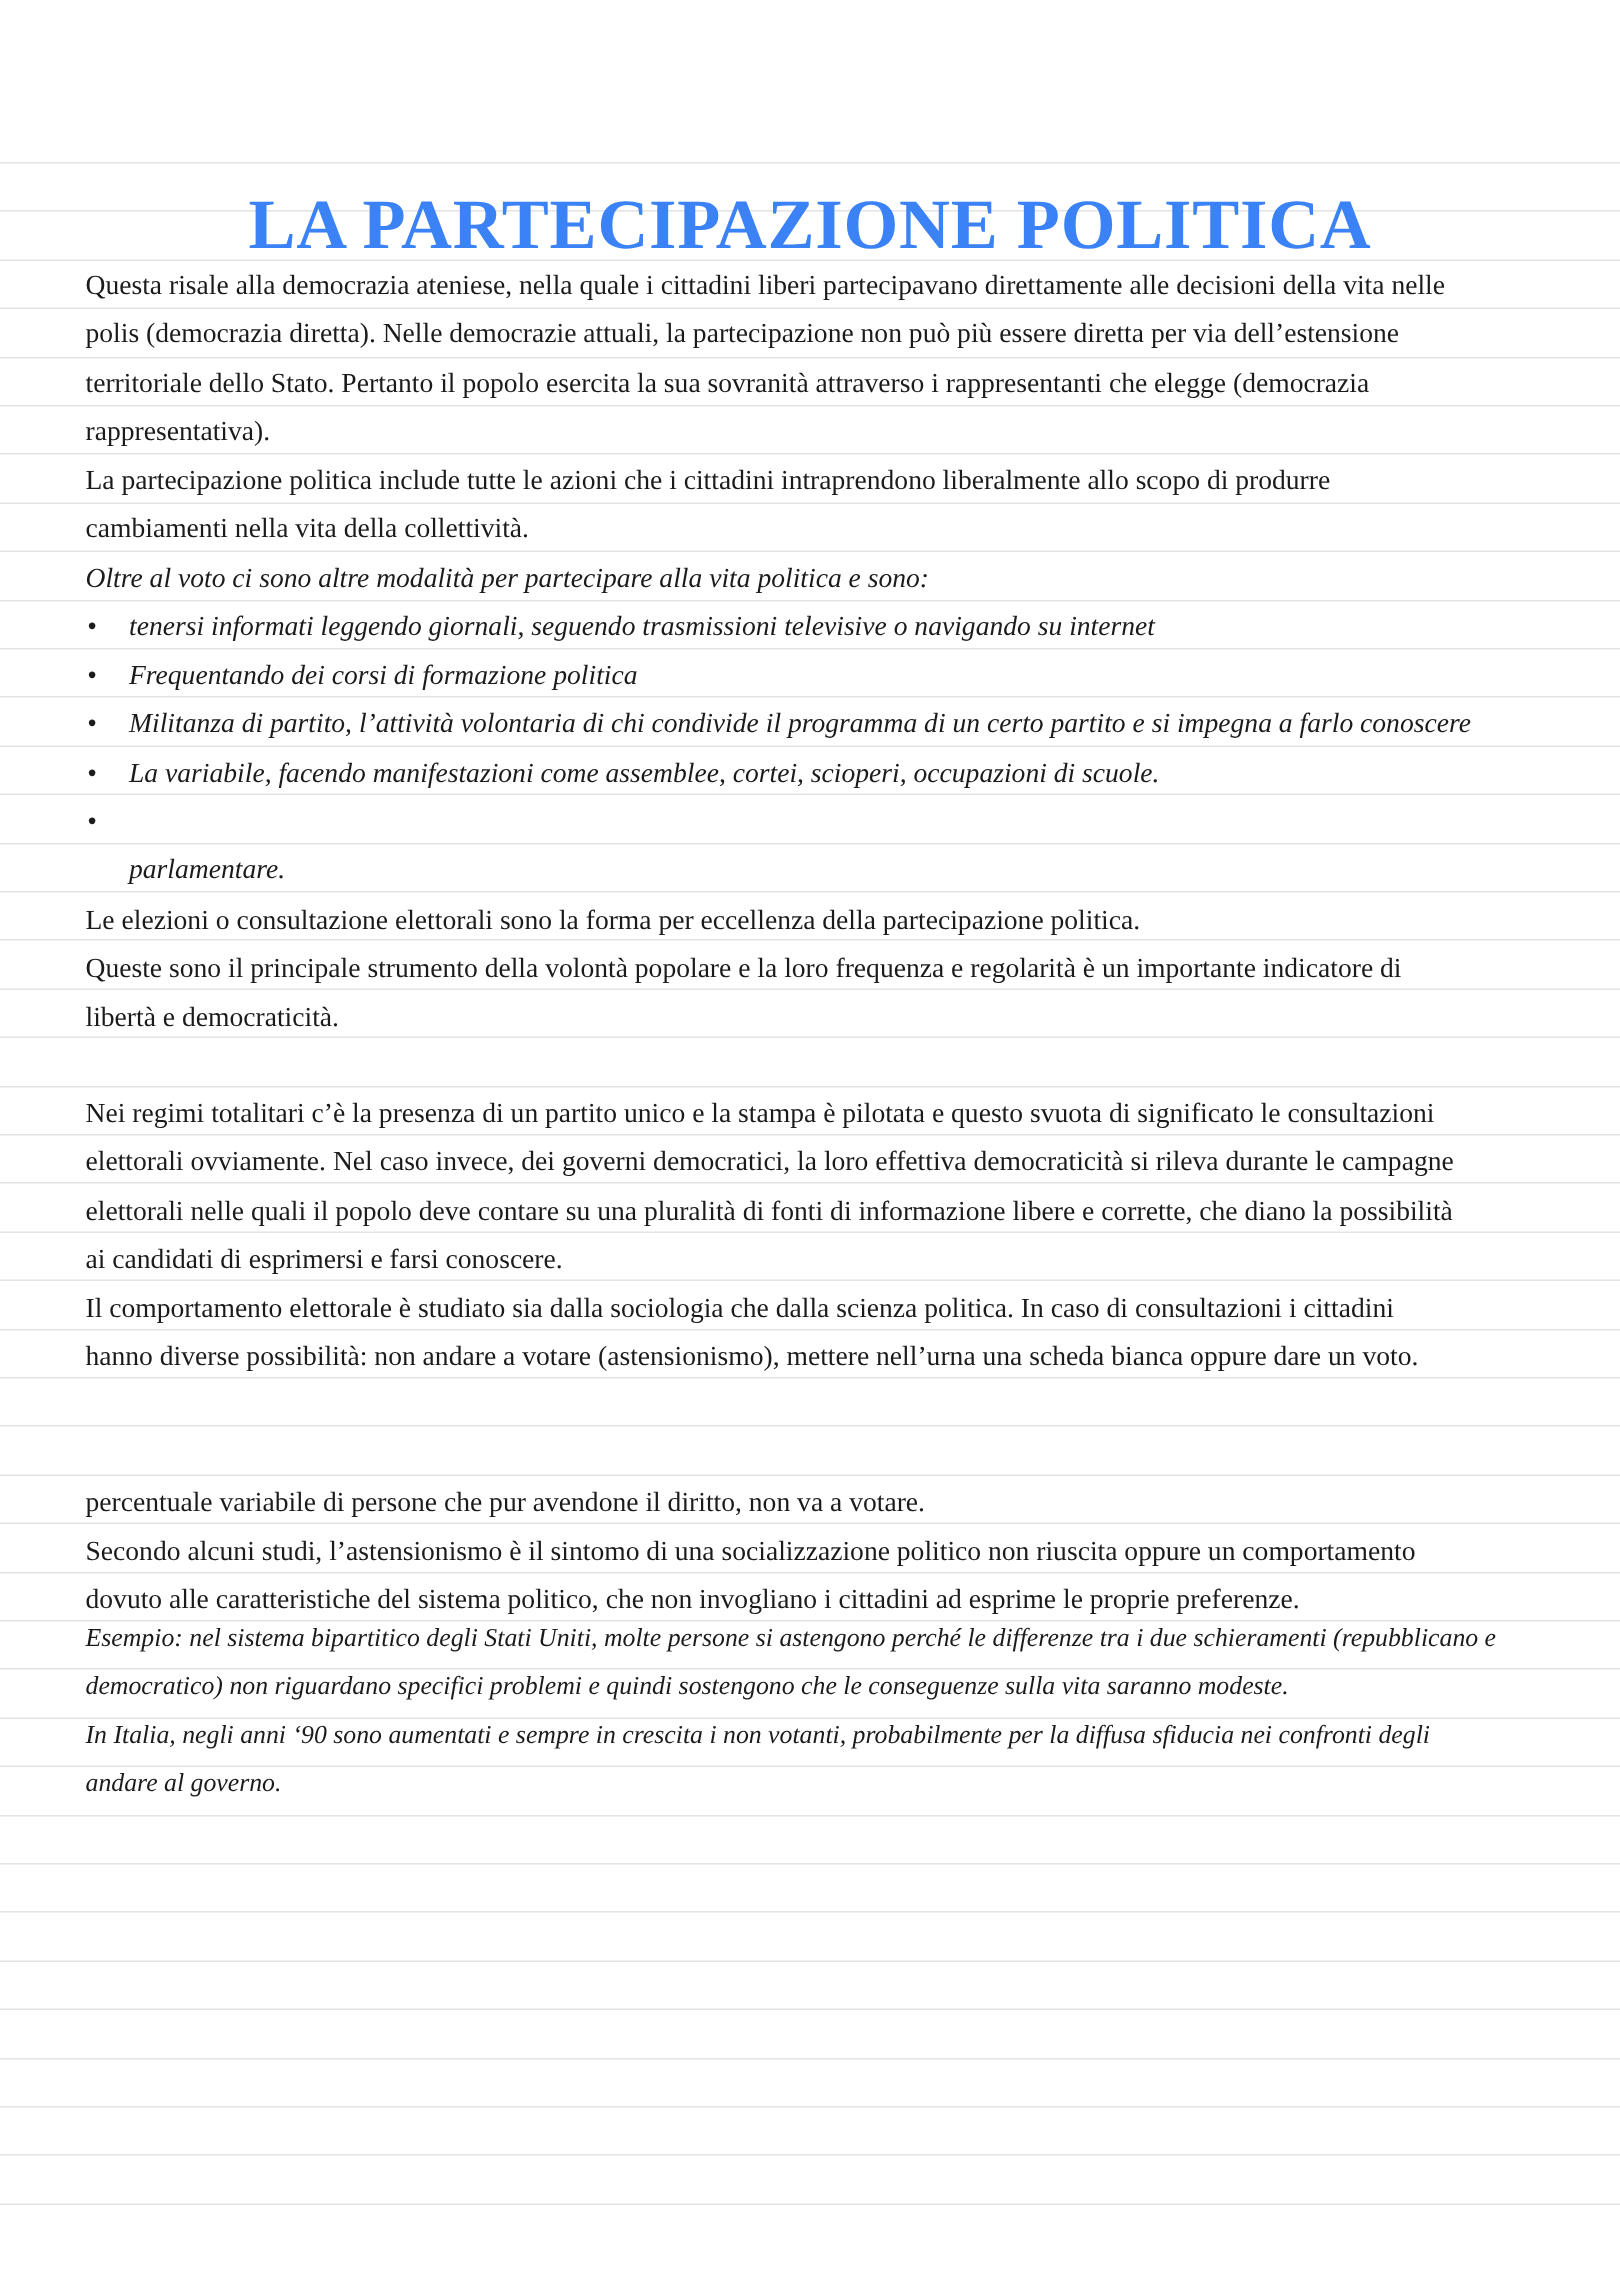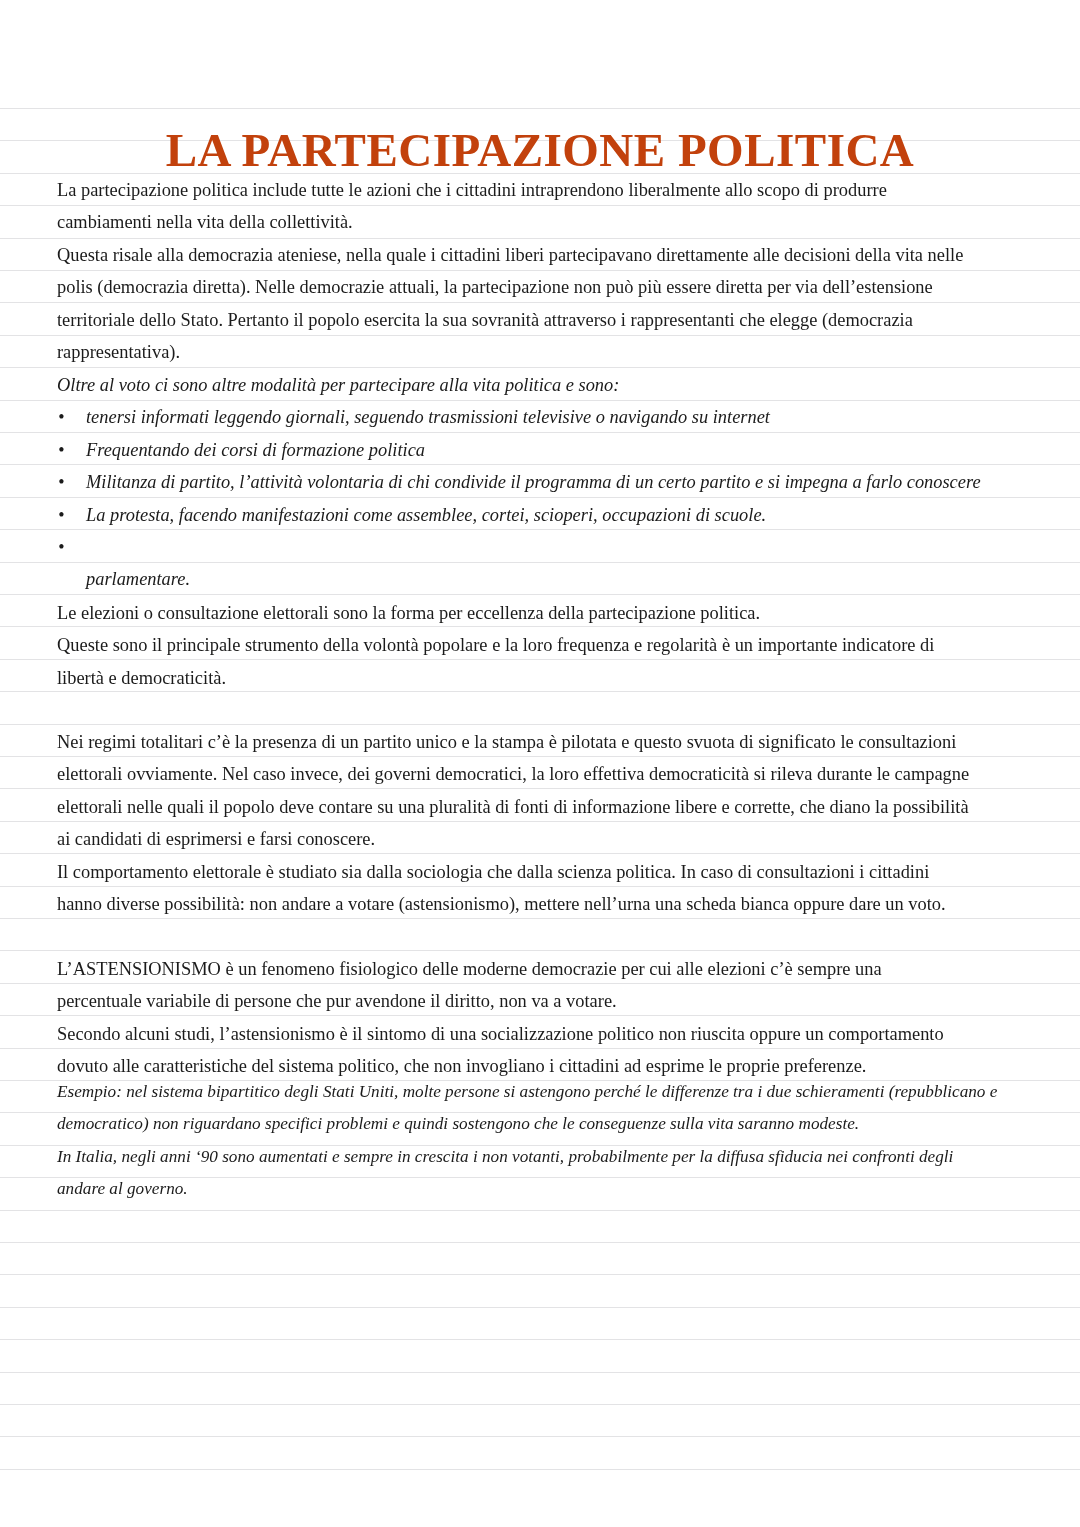--- a/index.html
+++ b/index.html
@@ -44,21 +44,21 @@
     width: 1080px;
     z-index: 1;
   }
 
   .doc-title {
     position: absolute;
     left: 0;
     top: 94px;
     width: 1080px;
     text-align: center;
-    color: #c2410c;
+    color: #3b82f6;
     font-family: "Liberation Serif", "DejaVu Serif", serif;
     font-weight: bold;
     font-size: 47px;
     line-height: 50px;
     letter-spacing: 0.5px;
     white-space: nowrap;
   }
 
   .body-block {
     position: absolute;
@@ -158,49 +158,49 @@
       <div class="rule-line" style="top: 1436px; background: rgb(227, 227, 229);"></div>
       <div class="rule-line" style="top: 1469px; background: rgb(227, 227, 229);"></div>
     </div>
 
   <div class="content">
 
     <h1 class="doc-title">LA PARTECIPAZIONE POLITICA</h1>
 
     <div class="body-block" style="top: 174px;">
       <p>
-        <span>La partecipazione politica include tutte le azioni che i cittadini intraprendono liberalmente allo scopo di produrre</span><br>
-        <span>cambiamenti nella vita della collettività.</span>
-      </p>
-      <p>
         <span>Questa risale alla democrazia ateniese, nella quale i cittadini liberi partecipavano direttamente alle decisioni della vita nelle</span><br>
         <span>polis (democrazia diretta). Nelle democrazie attuali, la partecipazione non può più essere diretta per via dell’estensione</span><br>
         <span>territoriale dello Stato. Pertanto il popolo esercita la sua sovranità attraverso i rappresentanti che elegge (democrazia</span><br>
         <span>rappresentativa).</span>
       </p>
+      <p>
+        <span>La partecipazione politica include tutte le azioni che i cittadini intraprendono liberalmente allo scopo di produrre</span><br>
+        <span>cambiamenti nella vita della collettività.</span>
+      </p>
     </div>
 
     <div class="body-block" style="top: 369px; font-style: italic;">
       <p>Oltre al voto ci sono altre modalità per partecipare alla vita politica e sono:</p>
       <ul class="bullet-list">
         <li>
           <span class="bullet-dot">•</span>
           <span>tenersi informati leggendo giornali, seguendo trasmissioni televisive o navigando su internet</span>
         </li>
         <li>
           <span class="bullet-dot">•</span>
           <span>Frequentando dei corsi di formazione politica</span>
         </li>
         <li>
           <span class="bullet-dot">•</span>
           <span>Militanza di partito, l’attività volontaria di chi condivide il programma di un certo partito e si impegna a farlo conoscere</span>
         </li>
         <li>
           <span class="bullet-dot">•</span>
-          <span>La protesta, facendo manifestazioni come assemblee, cortei, scioperi, occupazioni di scuole.</span>
+          <span>La variabile, facendo manifestazioni come assemblee, cortei, scioperi, occupazioni di scuole.</span>
         </li>
         <li>
           <span class="bullet-dot">•</span>
           <br>
           <span>parlamentare.</span>
         </li>
       </ul>
     </div>
 
     <div class="body-block" style="top: 597px;">
@@ -222,21 +222,21 @@
 
     <div class="body-block" style="top: 856px;">
       <p>
         <span>Il comportamento elettorale è studiato sia dalla sociologia che dalla scienza politica. In caso di consultazioni i cittadini</span><br>
         <span>hanno diverse possibilità: non andare a votare (astensionismo), mettere nell’urna una scheda bianca oppure dare un voto.</span>
       </p>
     </div>
 
     <div class="body-block" style="top: 953px;">
       <p>
-        <span>L’ASTENSIONISMO è un fenomeno fisiologico delle moderne democrazie per cui alle elezioni c’è sempre una</span><br>
+        <br>
         <span>percentuale variabile di persone che pur avendone il diritto, non va a votare.</span><br>
         <span>Secondo alcuni studi, l’astensionismo è il sintomo di una socializzazione politico non riuscita oppure un comportamento</span><br>
         <span>dovuto alle caratteristiche del sistema politico, che non invogliano i cittadini ad esprime le proprie preferenze.</span>
       </p>
     </div>
 
     <div class="example-block" style="top: 1076px;">
       <p>
         <span>Esempio: nel sistema bipartitico degli Stati Uniti, molte persone si astengono perché le differenze tra i due schieramenti (repubblicano e</span><br>
         <span>democratico) non riguardano specifici problemi e quindi sostengono che le conseguenze sulla vita saranno modeste.</span><br>

